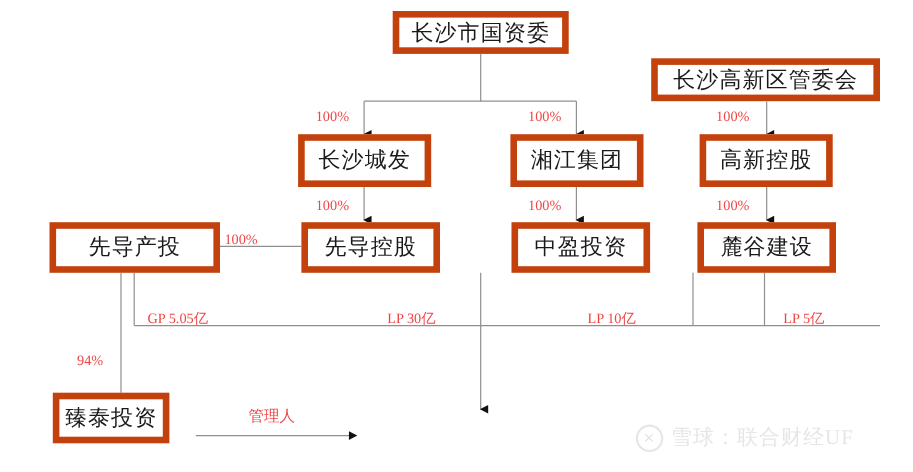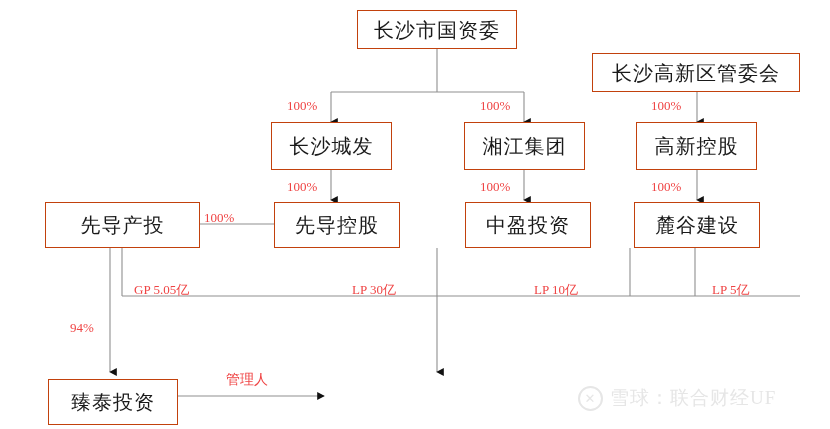--- a/index.html
+++ b/index.html
@@ -13,21 +13,21 @@
   #canvas {
     position: relative;
     width: 830px;
     height: 429px;
     background: #ffffff;
     overflow: hidden;
   }
   .node {
     position: absolute;
     box-sizing: border-box;
-    border: 1px solid #c2410c;
+    border: 6px solid #c2410c;
     background: #ffffff;
     display: flex;
     align-items: center;
     justify-content: center;
     color: #1a1a1a;
     font-size: 20px;
     letter-spacing: 1px;
     line-height: 1;
     white-space: nowrap;
     z-index: 3;
@@ -133,21 +133,21 @@
   <div class="node" style="left:636px; top:122px; width:121px; height:48px;">高新控股</div>
 
   <div class="node" style="left:45px; top:202px; width:155px; height:46px;">先导产投</div>
 
   <div class="node" style="left:274px; top:202px; width:126px; height:46px;">先导控股</div>
 
   <div class="node" style="left:465px; top:202px; width:126px; height:46px;">中盈投资</div>
 
   <div class="node" style="left:634px; top:202px; width:126px; height:46px;">麓谷建设</div>
 
-  <div class="node" style="left:48px; top:379px; width:130px; height:46px;">臻泰投资</div>
+  <div class="node" style="left:48px; top:357px; width:106px; height:46px;">臻泰投资</div>
 
 
   <div class="edge-label serif-num" style="left:287px; top:99px;">100%</div>
 
   <div class="edge-label serif-num" style="left:480px; top:99px;">100%</div>
 
   <div class="edge-label serif-num" style="left:651px; top:99px;">100%</div>
 
   <div class="edge-label serif-num" style="left:287px; top:180px;">100%</div>
 

